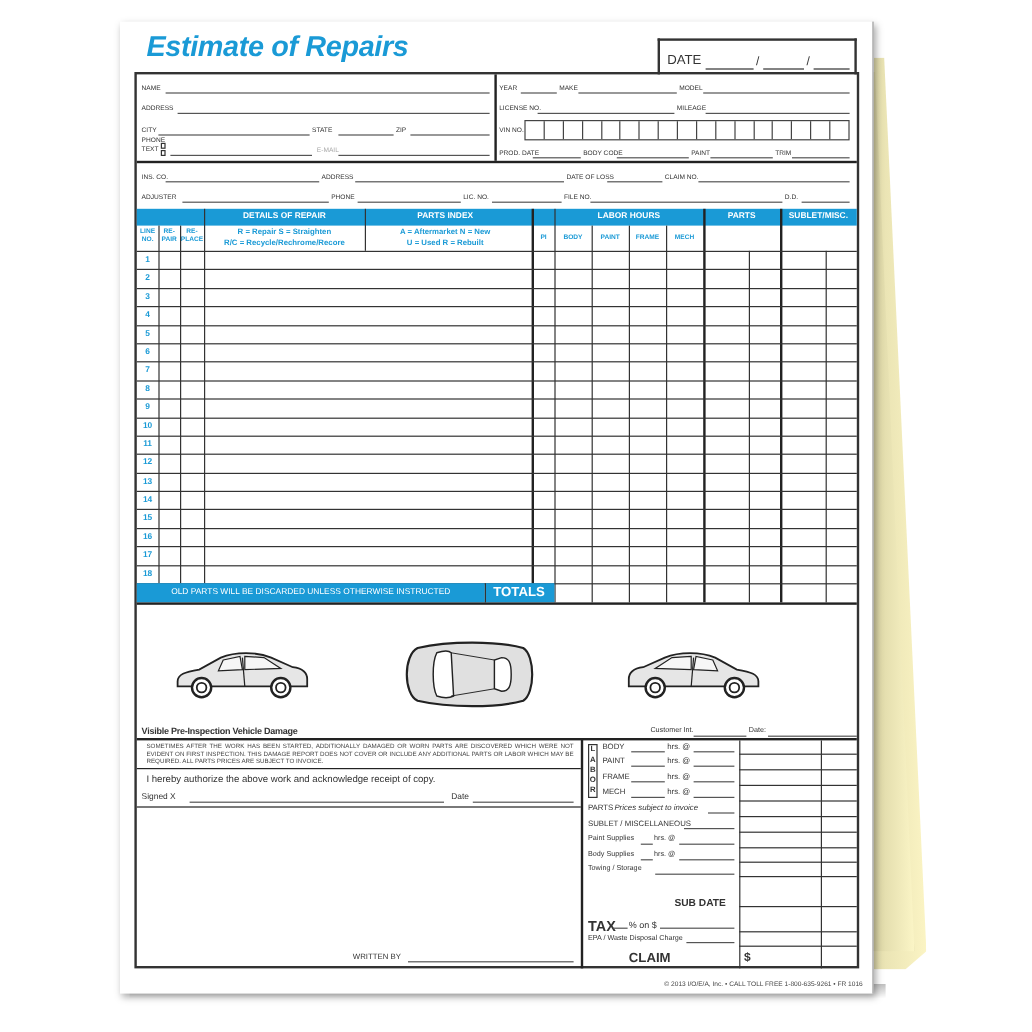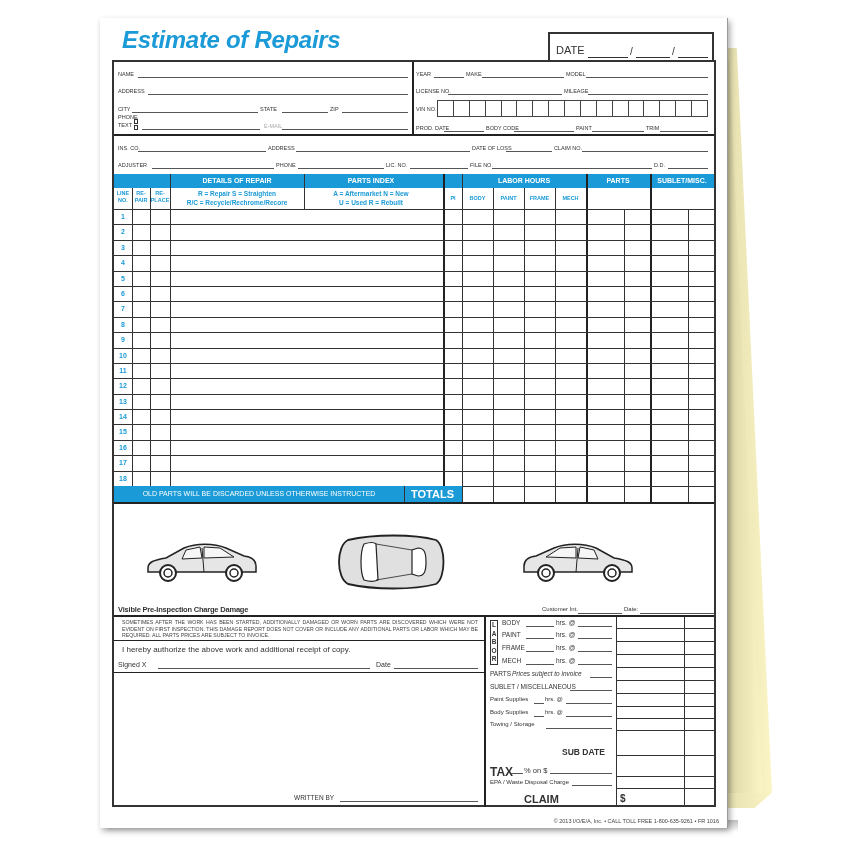--- a/index.html
+++ b/index.html
@@ -280,32 +280,32 @@
     <svg class="car" style="left:406px;top:478px" width="116" height="44" viewBox="0 0 116 44">
       <path d="M112 28 C112 22 106 20 94 18 L76 8 C64 3 46 3 34 8 L16 16 C8 17 4 20 4 26 L4 32 L112 32 Z" fill="#e6e6e6" stroke="#222" stroke-width="1.5"></path>
       <path d="M74 10 L60 7 L58 18 L78 19 Z M56 7 L40 8 L26 17 L56 18 Z" fill="#f6f6f6" stroke="#222" stroke-width="1"></path>
       <line x1="58" y1="8" x2="56" y2="32" stroke="#222" stroke-width="1"></line>
       <circle cx="26" cy="33" r="8" fill="#fff" stroke="#222" stroke-width="2"></circle>
       <circle cx="26" cy="33" r="4" fill="#fff" stroke="#222" stroke-width="1.5"></circle>
       <circle cx="92" cy="33" r="8" fill="#fff" stroke="#222" stroke-width="2"></circle>
       <circle cx="92" cy="33" r="4" fill="#fff" stroke="#222" stroke-width="1.5"></circle>
     </svg>
 
-    <span class="vis-label" style="left:4px;top:543px">Visible Pre-Inspection Charge Damage</span>
+    <span class="vis-label" style="left:4px;top:543px">Visible Pre-Inspection Vehicle Damage</span>
     <span class="small-lbl" style="left:428px;top:544px;font-size:6px">Customer Int.</span>
     <div class="uline" style="left:464px;top:551px;width:44px"></div>
     <span class="small-lbl" style="left:510px;top:544px;font-size:6px">Date:</span>
     <div class="uline" style="left:526px;top:551px;width:74px"></div>
 
     <div class="hline thick" style="left:0;top:553px;width:600px;height:2px"></div>
 
     <div class="vline thick" style="left:370px;top:553px;height:192px;width:2px"></div>
     <div class="disclaimer" style="left:8px;top:557px;width:356px">Sometimes after the work has been started, additionally damaged or worn parts are discovered which were not evident on first inspection. This damage report does not cover or include any additional parts or labor which may be required. All parts prices are subject to invoice.</div>
     <div class="hline thick" style="left:0;top:578px;width:370px"></div>
-    <span class="authorize" style="left:8px;top:583px">I hereby authorize the above work and additional receipt of copy.</span>
+    <span class="authorize" style="left:8px;top:583px">I hereby authorize the above work and acknowledge receipt of copy.</span>
     <span class="small-lbl" style="left:4px;top:599px">Signed  X</span>
     <div class="uline" style="left:44px;top:606px;width:212px"></div>
     <span class="small-lbl" style="left:262px;top:599px">Date</span>
     <div class="uline" style="left:280px;top:606px;width:84px"></div>
     <div class="hline thick" style="left:0;top:610px;width:370px"></div>
     <span class="small-lbl" style="left:180px;top:732px;font-size:6.5px">WRITTEN BY</span>
     <div class="uline" style="left:226px;top:739px;width:138px"></div>
 
     <div class="vline" style="left:502px;top:555px;height:190px"></div>
     <div class="vline" style="left:570px;top:555px;height:190px"></div>

